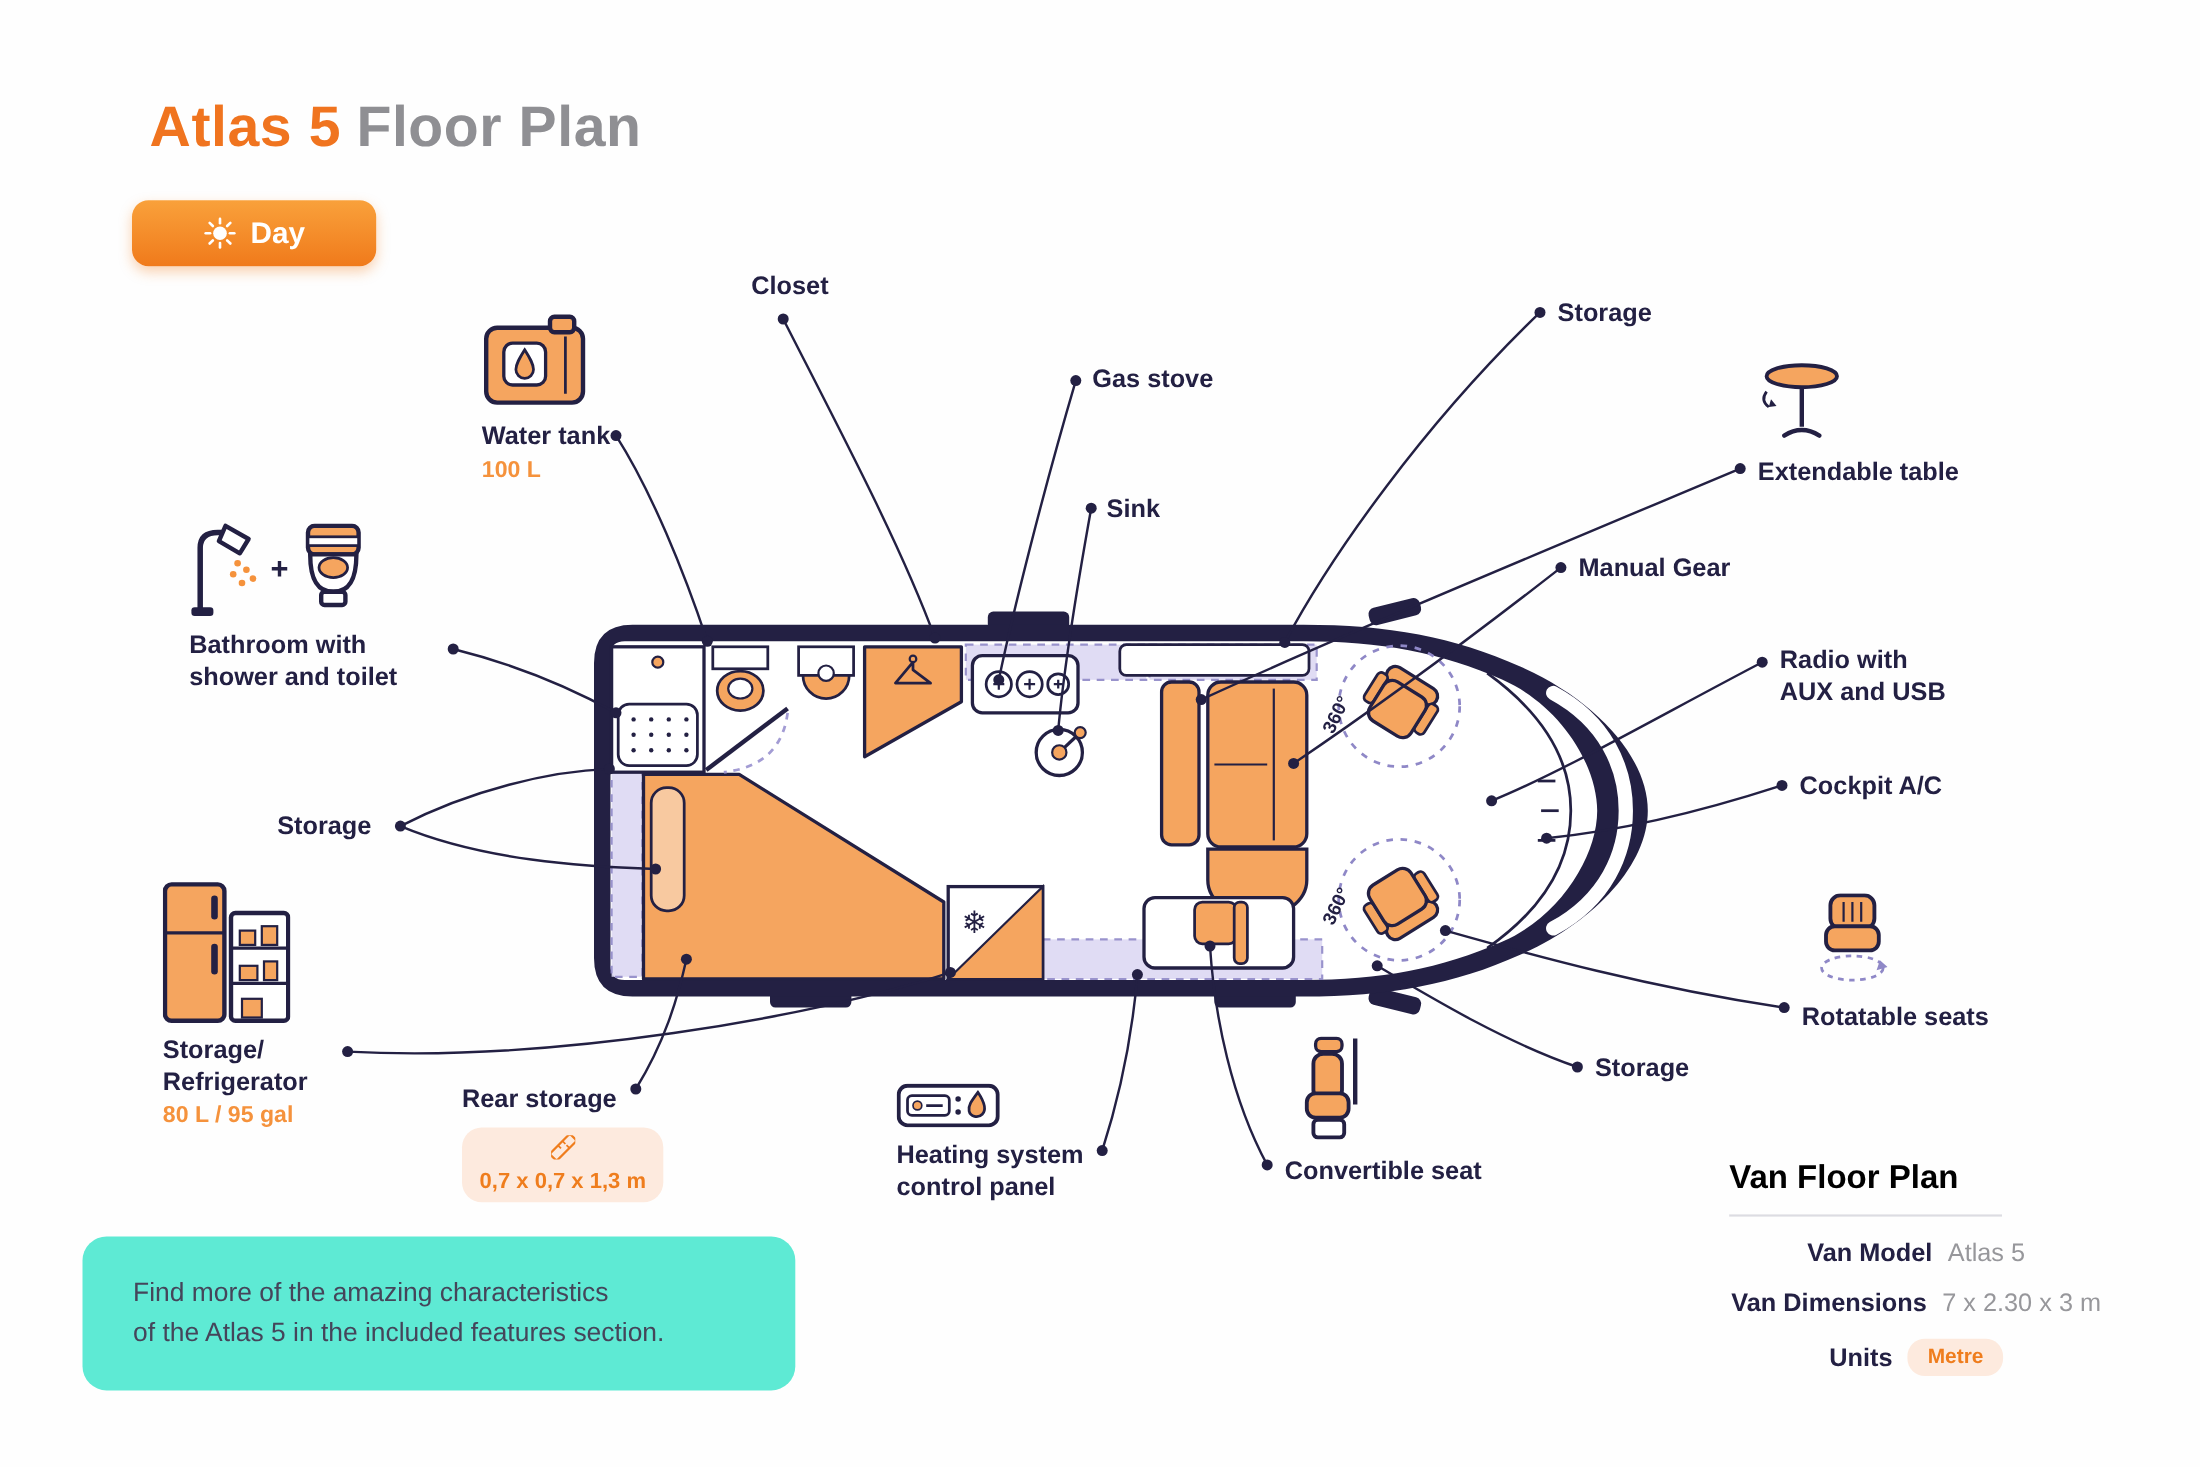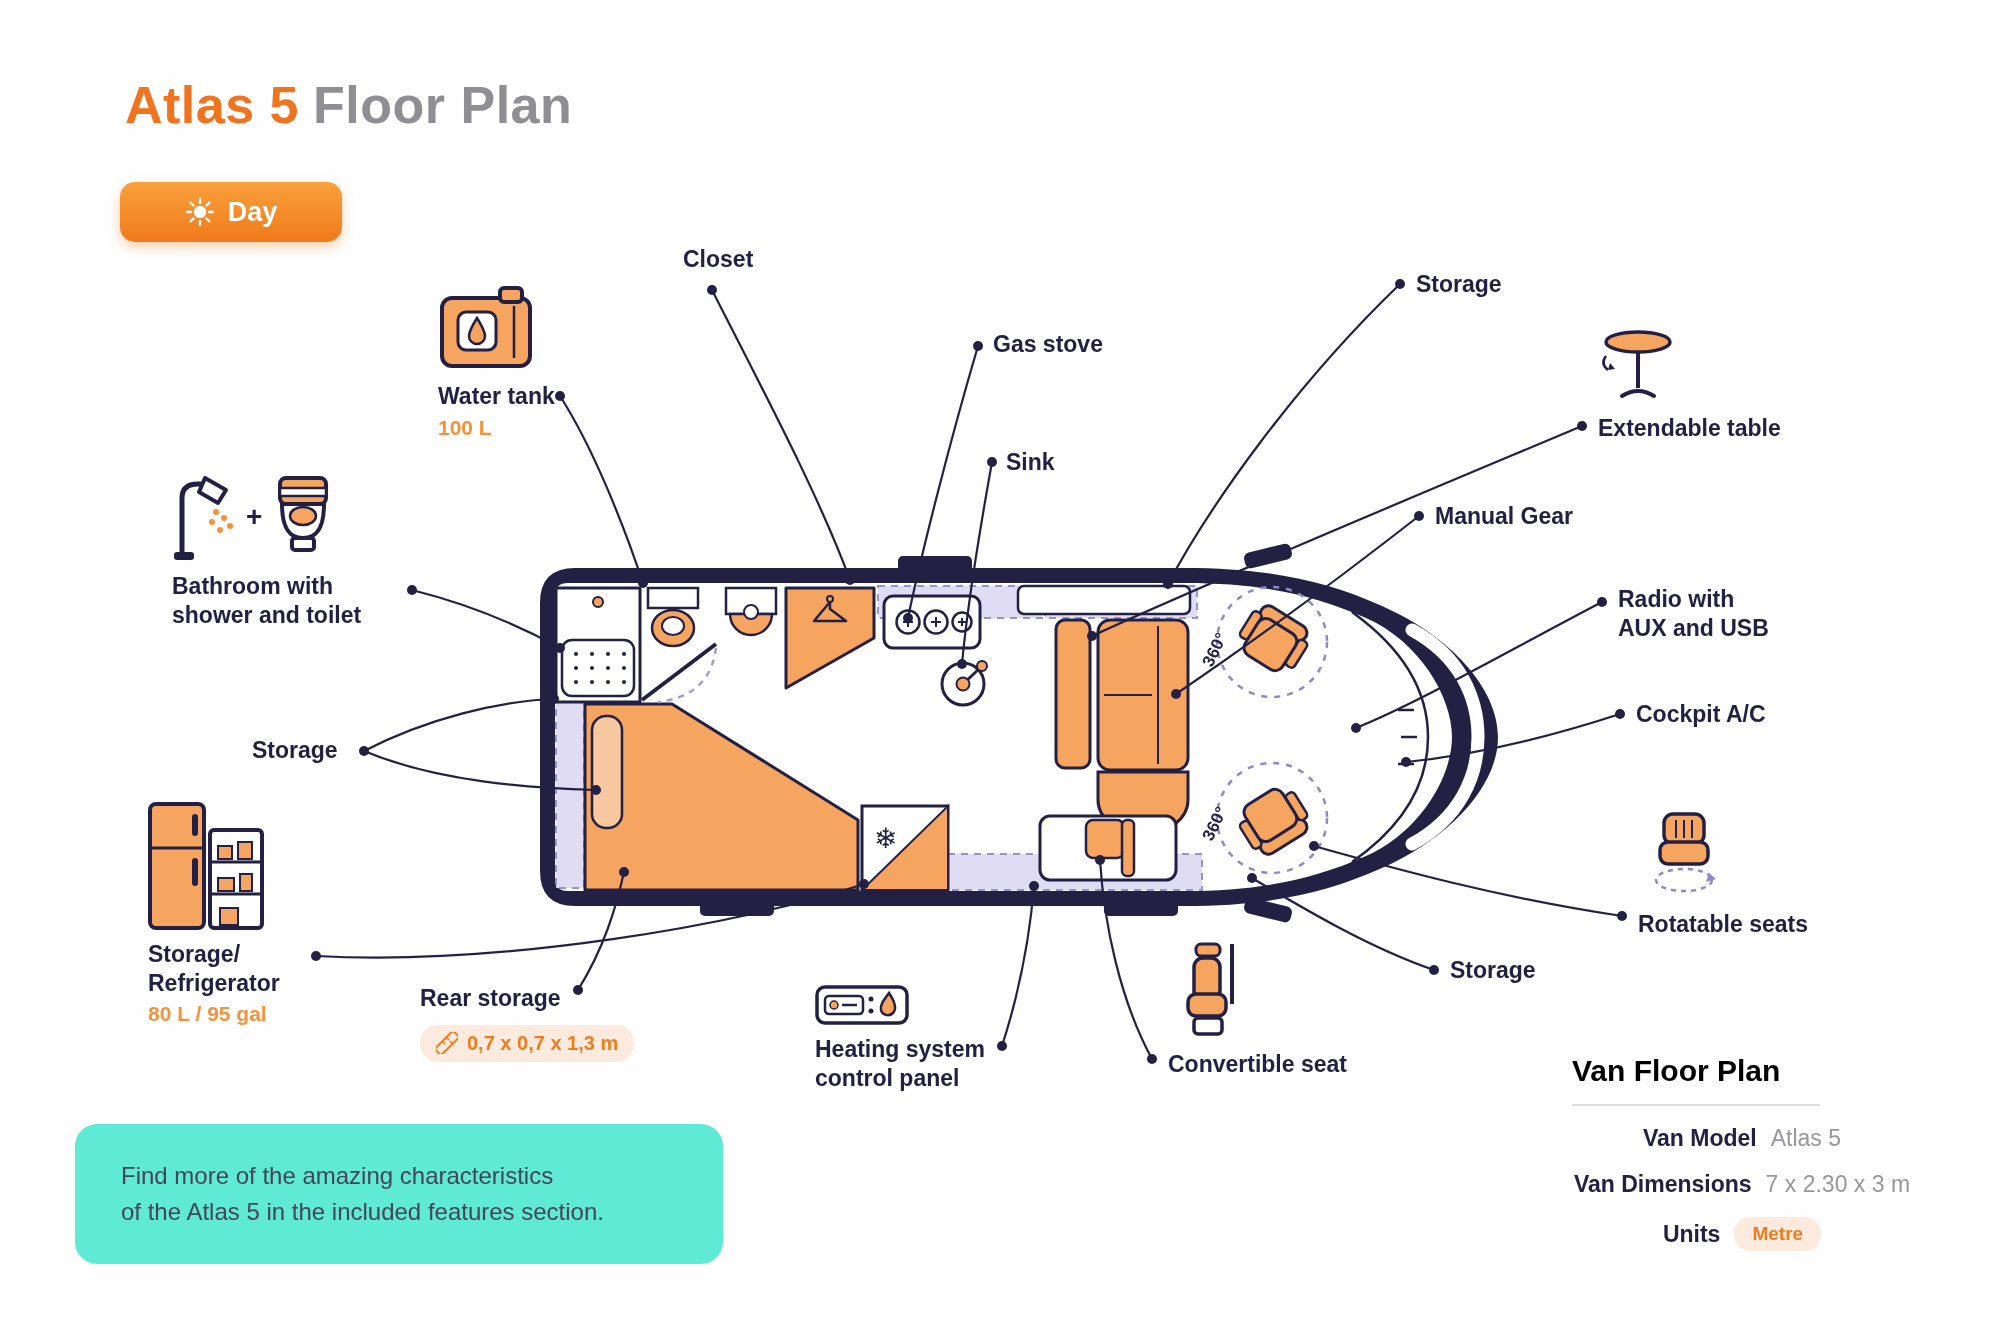--- a/index.html
+++ b/index.html
@@ -1,32 +1,32 @@
 <!DOCTYPE html>
 <html><head>
 <meta charset="utf-8">
 <style>
   html,body{margin:0;padding:0;background:#fff;}
   .page{position:relative;width:2000px;height:1334px;background:#fefefe;font-family:"Liberation Sans",sans-serif;overflow:hidden;}
   .scene{position:absolute;left:0;top:0;}
-  h1{position:absolute;left:120px;top:70px;margin:5px;font-size:52px;font-weight:bold;letter-spacing:.5px;}
+  h1{position:absolute;left:120px;top:70px;margin:16px;font-size:52px;font-weight:bold;letter-spacing:.5px;}
   h1 .accent{color:#f0741f;}
   h1 .rest{color:#8f8f93;margin-left:14px;}
   .day-btn{position:absolute;left:120px;top:182px;width:222px;height:60px;border:none;border-radius:15px;
     background:linear-gradient(180deg,#f9a13b,#f07a1b);color:#fff;font-size:27px;font-weight:bold;
     display:flex;align-items:center;justify-content:center;gap:13px;font-family:inherit;cursor:pointer;
     box-shadow:0 5px 12px rgba(240,122,27,.35);}
   .callout{position:absolute;display:flex;flex-direction:column;align-items:flex-start;color:#232043;}
   .callout .lbl{font-weight:bold;font-size:23px;line-height:1.24;white-space:pre-line;}
   .callout .val{font-weight:bold;font-size:21px;color:#f5923c;margin-top:5px;}
   .mt8{margin-top:8px;} .mt10{margin-top:10px;} .mt14{margin-top:14px;}
   .icon-row{display:flex;align-items:center;gap:12px;}
   .plus{font-size:28px;font-weight:bold;color:#232043;}
   .pill{background:#fdeade;border-radius:18px;padding:7px 16px;display:flex;gap:9px;align-items:center;
-    color:#ef7d1d;font-weight:bold;font-size:20px;margin-top:12px;}
+    color:#ef7d1d;font-weight:bold;font-size:20px;margin-top:12px;flex-direction:column;}
   .note{position:absolute;left:75px;top:1124px;width:648px;box-sizing:border-box;background:#5eead4;border-radius:22px;
     padding:34px 46px;font-size:24px;color:#45455a;line-height:1.5;white-space:pre-line;}
   .panel{position:absolute;left:1572px;top:1054px;width:340px;}
   .panel h2{margin:0;font-size:30px;color:#000000;border-bottom:2px solid #dcdce2;padding-bottom:16px;width:248px;}
   .panel .row{margin-top:19px;display:flex;align-items:center;gap:14px;font-size:23px;justify-content:center;}
   .panel .row .k{font-weight:bold;color:#232043;}
   .panel .row .v{color:#97979b;}
   .badge{background:#fdeade;color:#ef7d1d;font-weight:bold;font-size:19px;padding:6px 18px;border-radius:16px;}
   svg{display:block;}
 </style>

